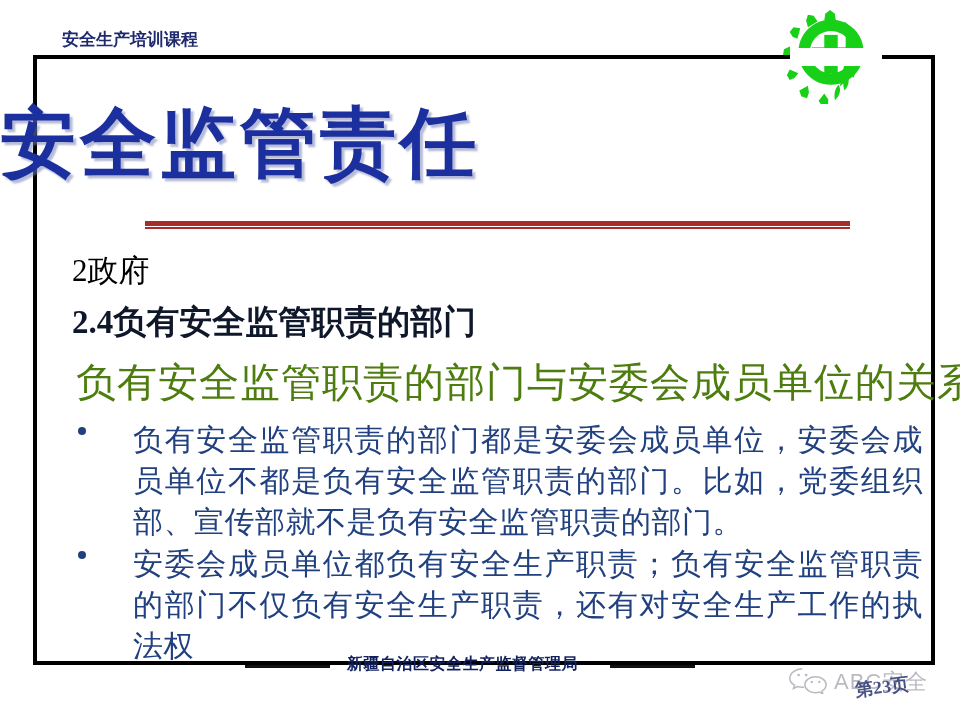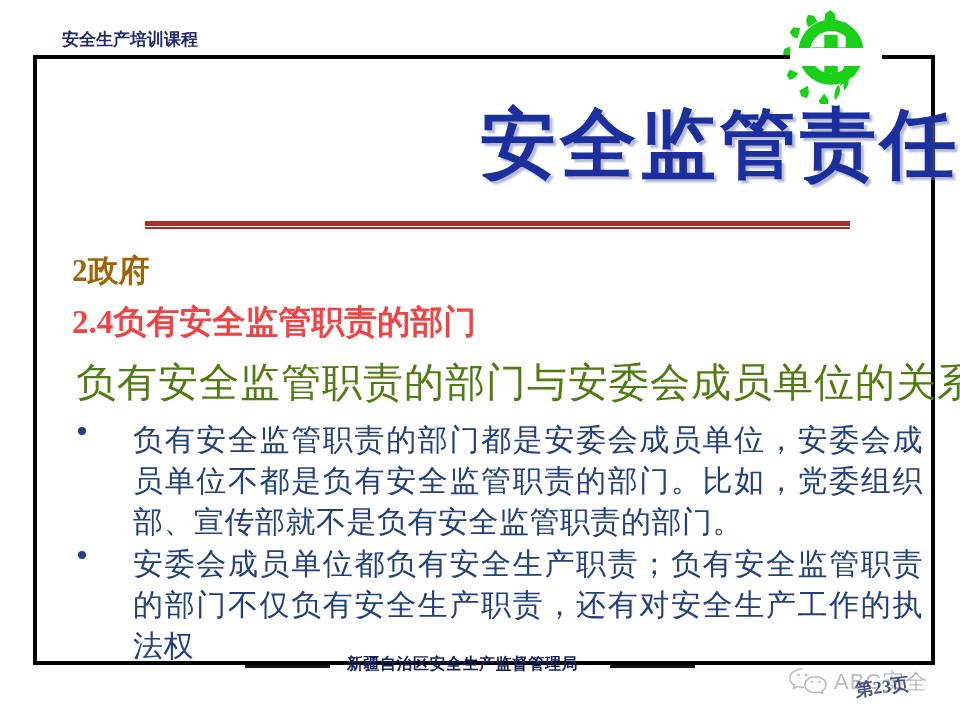--- a/index.html
+++ b/index.html
@@ -65,25 +65,25 @@
     height: 18px;
     background: #ffffff;
   }
 
   
   .slide-title {
     position: absolute;
     left: 0;
     top: 104px;
     width: 960px;
-    text-align: right;
+    text-align: left;
     font-size: 76px;
     font-weight: bold;
     color: #1c2f9e;
-    font-family: Liberation Sans, sans-serif;
+    font-family: Liberation Serif, serif;
     letter-spacing: 4px;
     text-shadow: 3px 3px 2px rgba(120,130,180,0.55);
     line-height: 1.05;
     white-space: nowrap;
   }
 
   
   .red-rule {
     position: absolute;
     left: 145px;
@@ -105,32 +105,32 @@
     height: 2px;
     background: #a82c28;
   }
 
   
   .line-l1 {
     position: absolute;
     left: 72px;
     top: 250px;
     font-size: 31px;
-    font-weight: bold;
-    color: #a16207;
+    font-weight: normal;
+    color: #000000;
     font-family: "Liberation Serif", "DejaVu Serif", serif;
     white-space: nowrap;
   }
   .line-l2 {
     position: absolute;
     left: 72px;
     top: 300px;
     font-size: 33px;
     font-weight: bold;
-    color: #ef4444;
+    color: #0f172a;
     font-family: "Liberation Serif", "DejaVu Serif", serif;
     white-space: nowrap;
   }
   .line-l3 {
     position: absolute;
     left: 76px;
     top: 355px;
     font-size: 40px;
     color: #4d7c0f;
     font-family: "Liberation Serif", "DejaVu Serif", serif;

